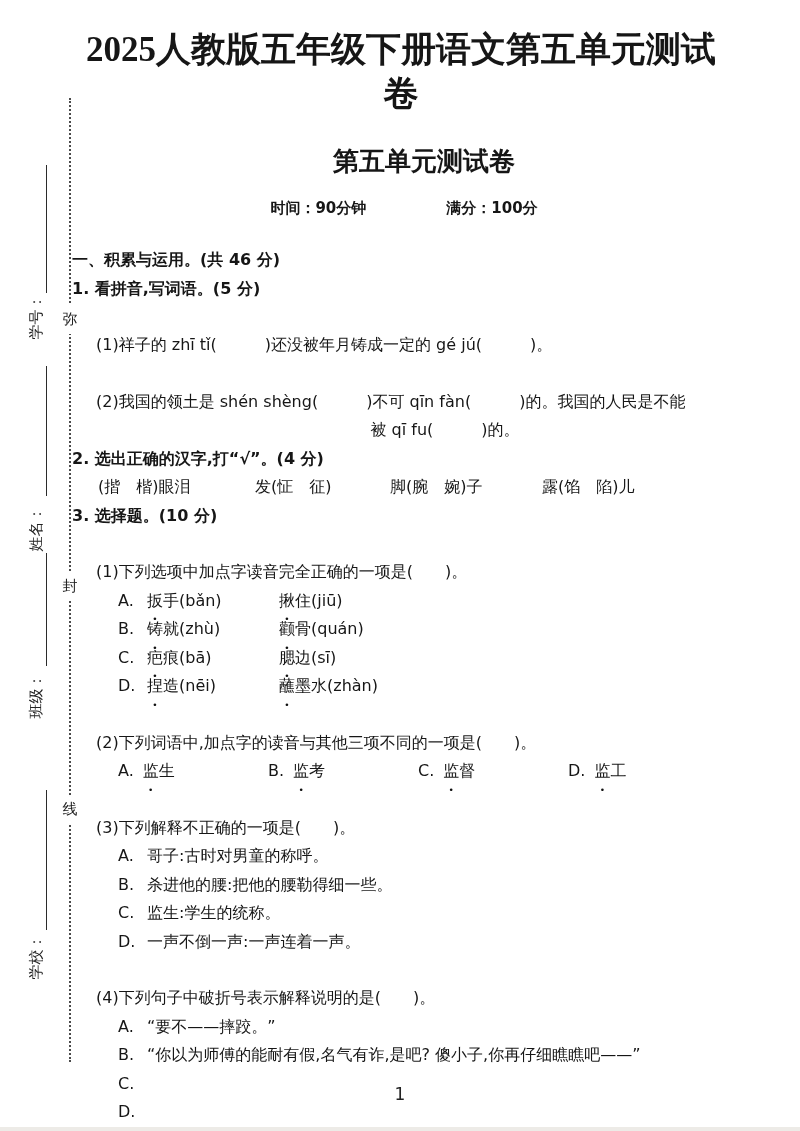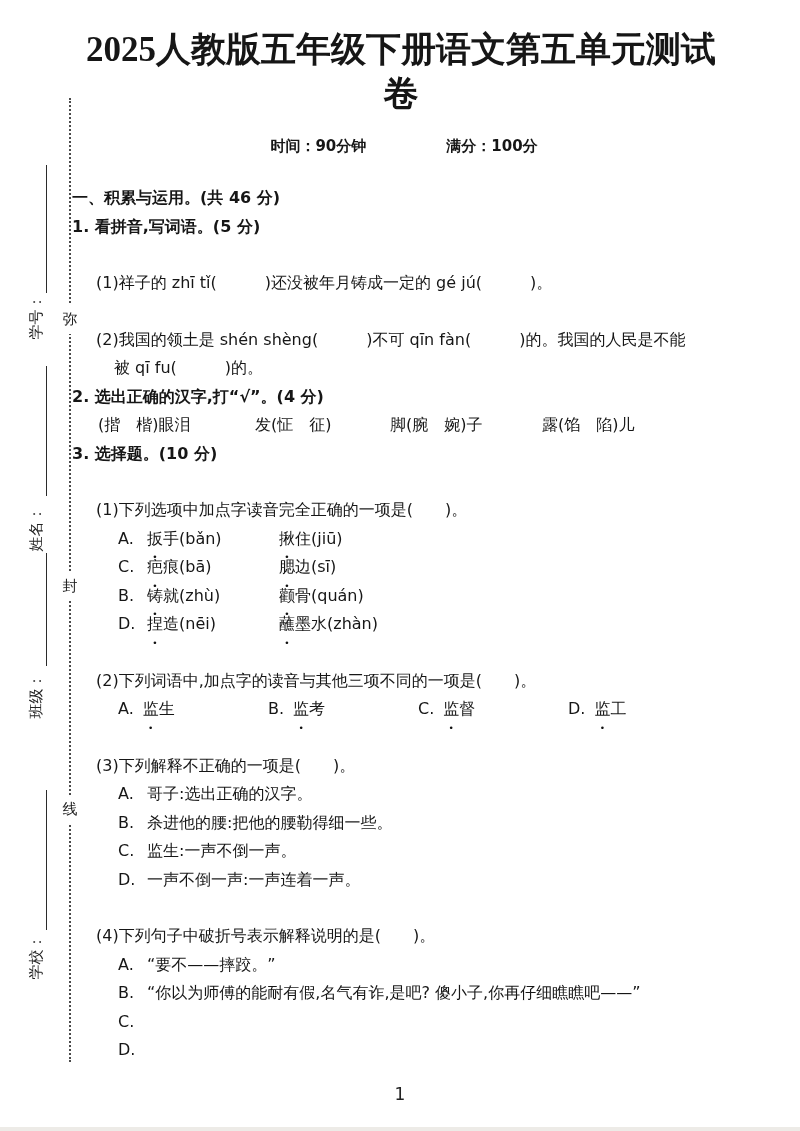--- a/index.html
+++ b/index.html
@@ -43,21 +43,21 @@
   table.score{border:2.5px solid #000;}
   table.score td{
     border:1px solid #000;height:37px;text-align:center;vertical-align:middle;
     font-size:16px;font-weight:700;padding:0;
   }
   
   .line{font-size:16px;line-height:28.5px;white-space:nowrap;}
   .b{font-weight:700;}
   .section-title{margin-top:14px;}
   .ind1{padding-left:24px;margin-top:28px;}   
-  .ind1b{padding-left:42px;}  
+  .ind1b{padding-left:42px;text-align:center;}  
   .ind2{padding-left:46px;}   
   
   .q2-row{padding-left:26px;text-decoration:underline;}
   .q2-row span{display:inline-block;}
   .q2c1{width:157px;} .q2c2{width:135px;} .q2c3{width:152px;}
   
   .opt-label{display:inline-block;width:29px;}
   .opt-w1{display:inline-block;width:132px;}
   
   .s2-opt{display:inline-block;width:150px;}
@@ -90,20 +90,21 @@
   <div class="rot-label" style="top:948px">学校：</div>
   <div class="seal-line"></div>
   <div class="seal-char" style="top:305px">弥</div>
   <div class="seal-char" style="top:572px">封</div>
   <div class="seal-char" style="top:795px">线</div>
 </div>
 
 <div class="content">
 
   <div class="doc-title">2025人教版五年级下册语文第五单元测试卷</div>
+  <div class="doc-subtitle">第五单元测试卷</div>
 
   <div class="time-row">
     <span>时间：90分钟</span>
     <span>满分：100分</span>
   </div>
 
   <table class="score">
     <colgroup>
       <col style="width:70px">
         <col style="width:72px">
@@ -131,46 +132,46 @@
     <span class="q2c1">(揩　楷)眼泪</span><span class="q2c2">发(怔　征)</span><span class="q2c3">脚(腕　婉)子</span><span>露(馅　陷)儿</span>
   </div>
 
   <div class="line b">3. 选择题。(10 分)</div>
 
   <div class="line ind1">(1)下列选项中加点字读音完全正确的一项是(　　)。</div>
   <div class="line ind2">
     <span class="opt-label">A.</span><span class="opt-w1"><span class="em-dot">扳</span><span>手(bǎn)</span></span><span><span class="em-dot">揪</span><span>住(jiū)</span></span>
   </div>
   <div class="line ind2">
-    <span class="opt-label">C.</span><span class="opt-w1"><span class="em-dot">疤</span><span>痕(bā)</span></span><span><span class="em-dot">腮</span><span>边(sī)</span></span>
+    <span class="opt-label">B.</span><span class="opt-w1"><span class="em-dot">铸</span><span>就(zhù)</span></span><span><span class="em-dot">颧</span><span>骨(quán)</span></span>
   </div>
   <div class="line ind2">
-    <span class="opt-label">B.</span><span class="opt-w1"><span class="em-dot">铸</span><span>就(zhù)</span></span><span><span class="em-dot">颧</span><span>骨(quán)</span></span>
+    <span class="opt-label">C.</span><span class="opt-w1"><span class="em-dot">疤</span><span>痕(bā)</span></span><span><span class="em-dot">腮</span><span>边(sī)</span></span>
   </div>
   <div class="line ind2">
     <span class="opt-label">D.</span><span class="opt-w1"><span class="em-dot">捏</span><span>造(nēi)</span></span><span><span class="em-dot">蘸</span><span>墨水(zhàn)</span></span>
   </div>
 
   <div class="line ind1">(2)下列词语中,加点字的读音与其他三项不同的一项是(　　)。</div>
   <div class="line ind2">
     <span class="s2-opt"><span class="opt-label">A.</span><span><span class="em-dot">监</span><span>生</span></span></span><span class="s2-opt"><span class="opt-label">B.</span><span><span class="em-dot">监</span><span>考</span></span></span><span class="s2-opt"><span class="opt-label">C.</span><span><span class="em-dot">监</span><span>督</span></span></span><span class="s2-opt"><span class="opt-label">D.</span><span><span class="em-dot">监</span><span>工</span></span></span>
   </div>
 
   <div class="line ind1">(3)下列解释不正确的一项是(　　)。</div>
   <div class="line ind2 opt-flex">
     <span class="opt-label">A.</span>
-      <span class="opt-text">哥子:选出正确的汉字。</span>
+      <span class="opt-text">哥子:古时对男童的称呼。</span>
   </div>
   <div class="line ind2 opt-flex">
     <span class="opt-label">B.</span>
       <span class="opt-text">杀进他的腰:把他的腰勒得细一些。</span>
   </div>
   <div class="line ind2 opt-flex">
     <span class="opt-label">C.</span>
-      <span class="opt-text">监生:一声不倒一声。</span>
+      <span class="opt-text">监生:学生的统称。</span>
   </div>
   <div class="line ind2 opt-flex">
     <span class="opt-label">D.</span>
       <span class="opt-text">一声不倒一声:一声连着一声。</span>
   </div>
 
   <div class="line ind1">(4)下列句子中破折号表示解释说明的是(　　)。</div>
   <div class="line ind2 opt-flex">
     <span class="opt-label">A.</span>
       <span class="opt-text">“要不——摔跤。”</span>

